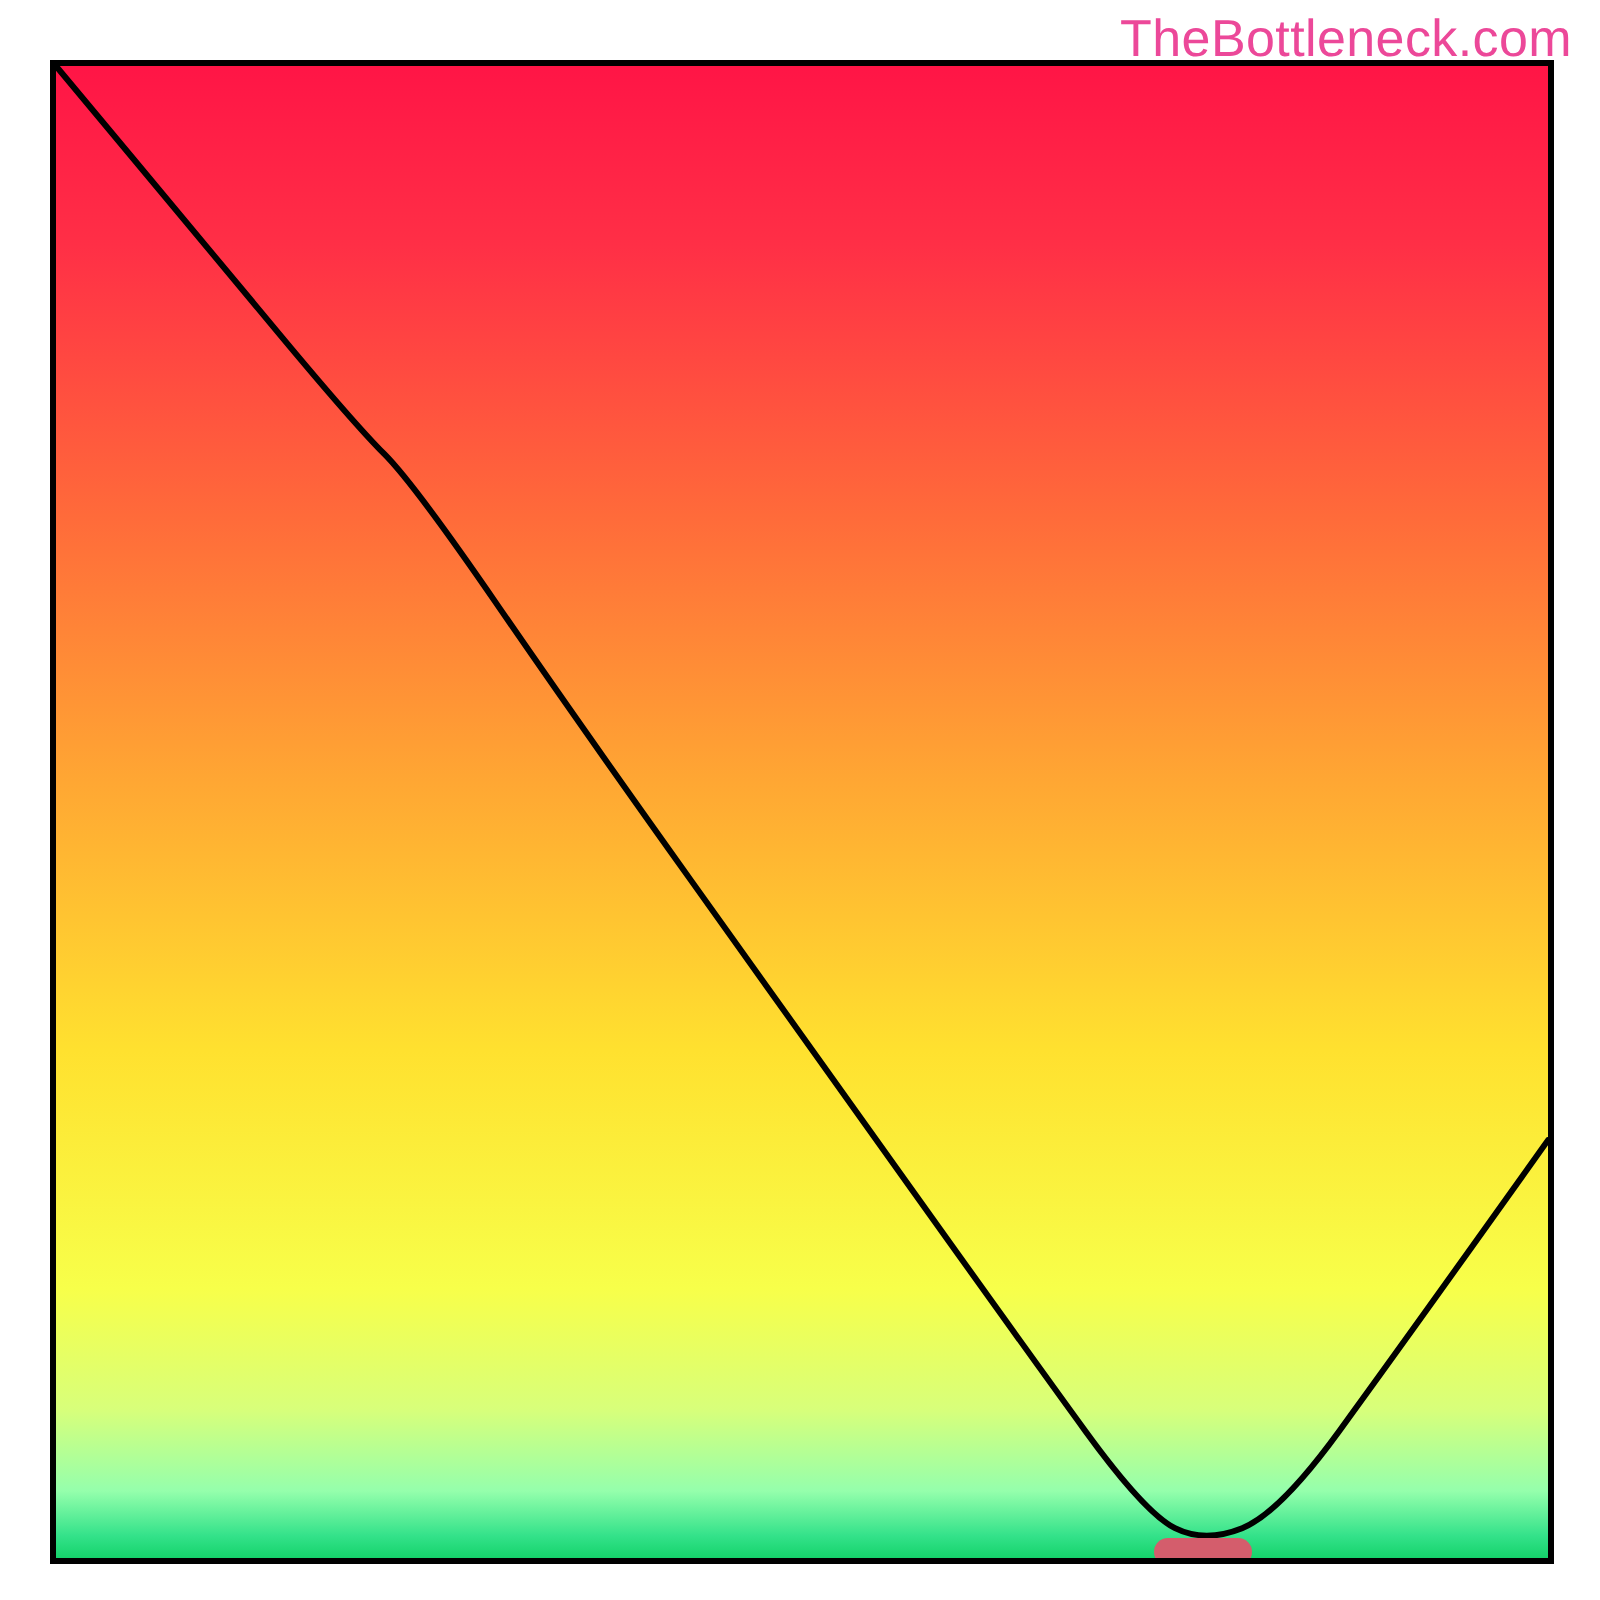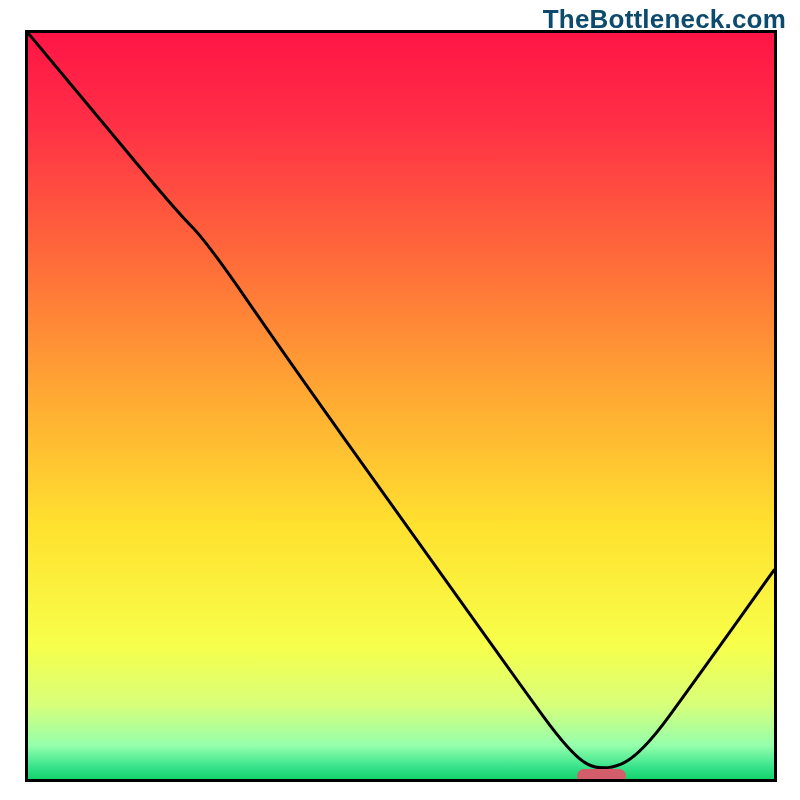--- a/index.html
+++ b/index.html
@@ -13,22 +13,22 @@
   .frame {
     position: relative;
     width: 800px;
     height: 800px;
   }
   .watermark {
     position: absolute;
     top: 4px;
     right: 14px;
     font-size: 26px;
-    font-weight: 700;
-    color: #0c4a6e;
+    font-weight: 400;
+    color: #ec4899;
     letter-spacing: 0.2px;
   }
   .plot {
     position: absolute;
     left: 25px;
     top: 30px;
     width: 752px;
     height: 752px;
     box-sizing: border-box;
     border: 3px solid #000;

